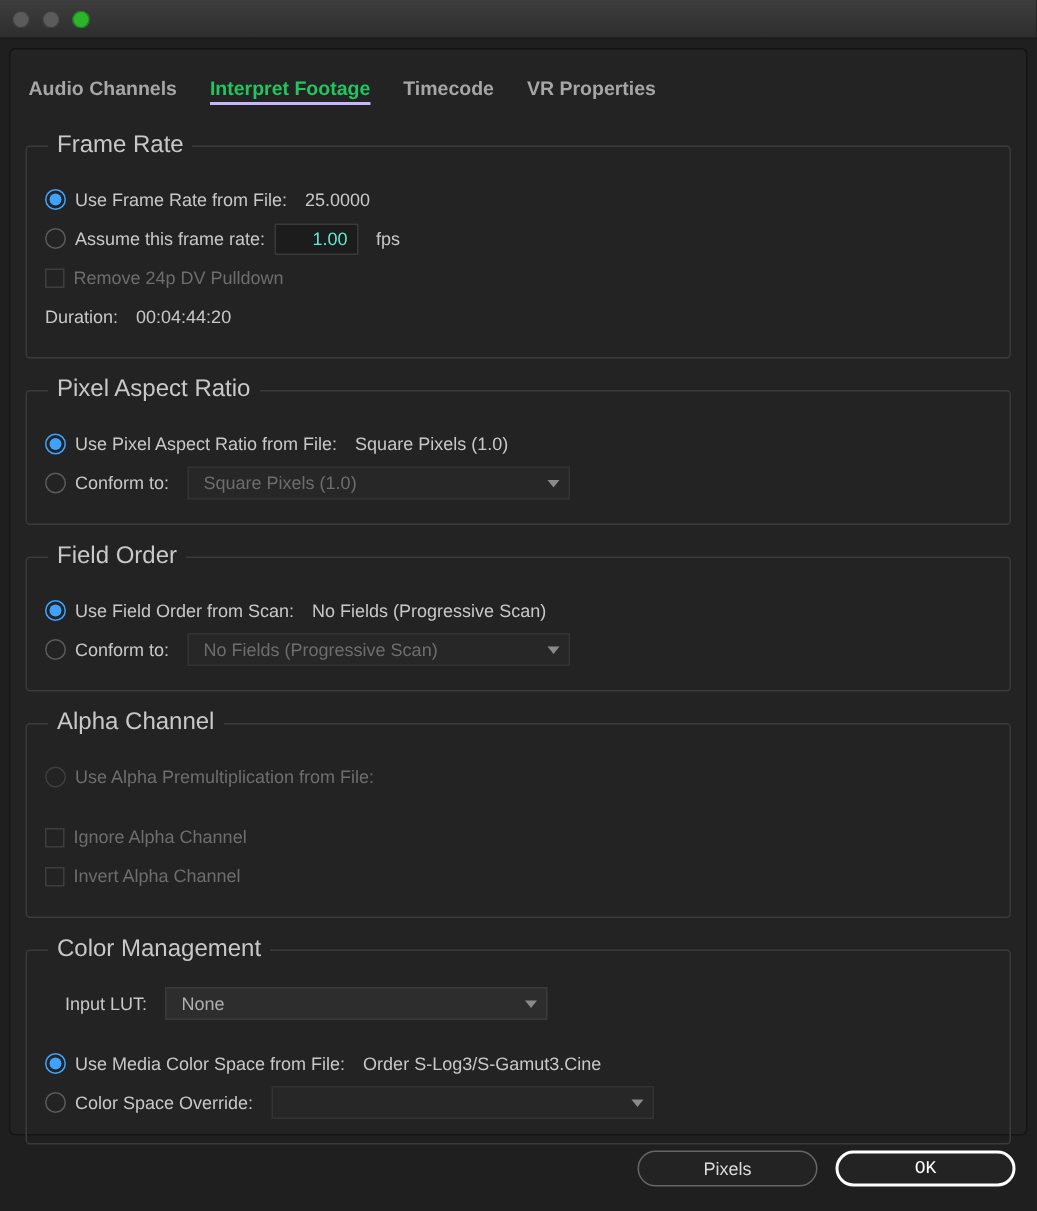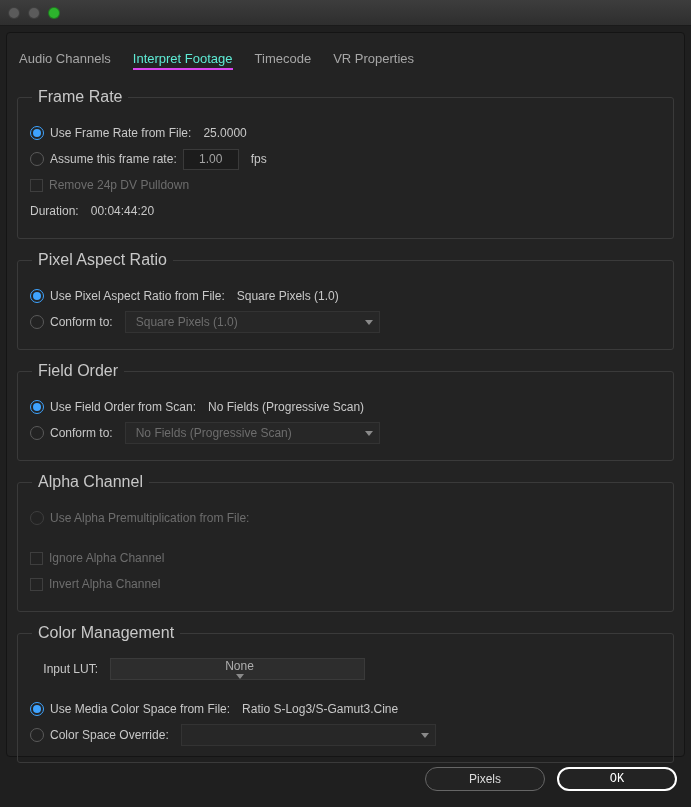--- a/index.html
+++ b/index.html
@@ -44,22 +44,22 @@
       border: 1px solid #141414;
       padding: 0 0 20px 0;
       height: 725px;
     }
     .tabs {
       display: flex;
       gap: 22px;
       padding: 18px 12px 10px 12px;
       font-size: 13px;
     }
-    .tab { color: #a6a6a6; cursor: pointer; padding-bottom: 2px; }
-    .tab.active { color: #5eead4; border-bottom: 2px solid #d946ef; }
+    .tab { color: #a6a6a6; cursor: pointer; padding-bottom: 2px; font-weight: bold; }
+    .tab.active { color: #22c55e; border-bottom: 2px solid #c4b5fd; }
 
     fieldset.group {
       border: 1px solid #3a3a3a;
       border-radius: 3px;
       margin: 8px 10px 12px 10px;
       padding: 12px 12px 12px 12px;
     }
     fieldset.group > legend {
       padding: 0 6px;
       margin-left: 2px;
@@ -98,25 +98,25 @@
       display: inline-block;
       cursor: pointer;
       flex-shrink: 0;
     }
     .checkbox.disabled { border-color: #3e3e3e; cursor: default; }
 
     
     .textinput {
       background: #1c1c1c;
       border: 1px solid #3a3a3a;
-      color: #a3a3a3;
+      color: #5eead4;
       padding: 2px 6px;
       height: 21px;
       width: 56px;
-      text-align: center;
+      text-align: right;
       font-size: 12px;
     }
 
     
     .select {
       background: #2d2d2d;
       border: 1px solid #3a3a3a;
       height: 22px;
       display: inline-flex;
       align-items: center;
@@ -247,30 +247,30 @@
       <div class="row disabled">
         <span class="checkbox disabled"></span>
         <label>Invert Alpha Channel</label>
       </div>
     </fieldset>
 
     <fieldset class="group">
       <legend>Color Management</legend>
       <div class="row" style="margin-left:6px;">
         <label style="width:62px; text-align:right;">Input LUT:</label>
-        <div class="select" style="margin-left:6px;flex-direction:column;">
+        <div class="select" style="margin-left:6px;">
           <span>None</span>
           <span class="chev"></span>
         </div>
       </div>
       <div style="height:10px;"></div>
       <div class="row">
         <span class="radio selected"></span>
         <label>Use Media Color Space from File:</label>
-        <span style="margin-left:6px;">Ratio S-Log3/S-Gamut3.Cine</span>
+        <span style="margin-left:6px;">Order S-Log3/S-Gamut3.Cine</span>
       </div>
       <div class="row">
         <span class="radio"></span>
         <label>Color Space Override:</label>
         <div class="select disabled" style="margin-left:6px;">
           <span></span>
           <span class="chev"></span>
         </div>
       </div>
     </fieldset>

